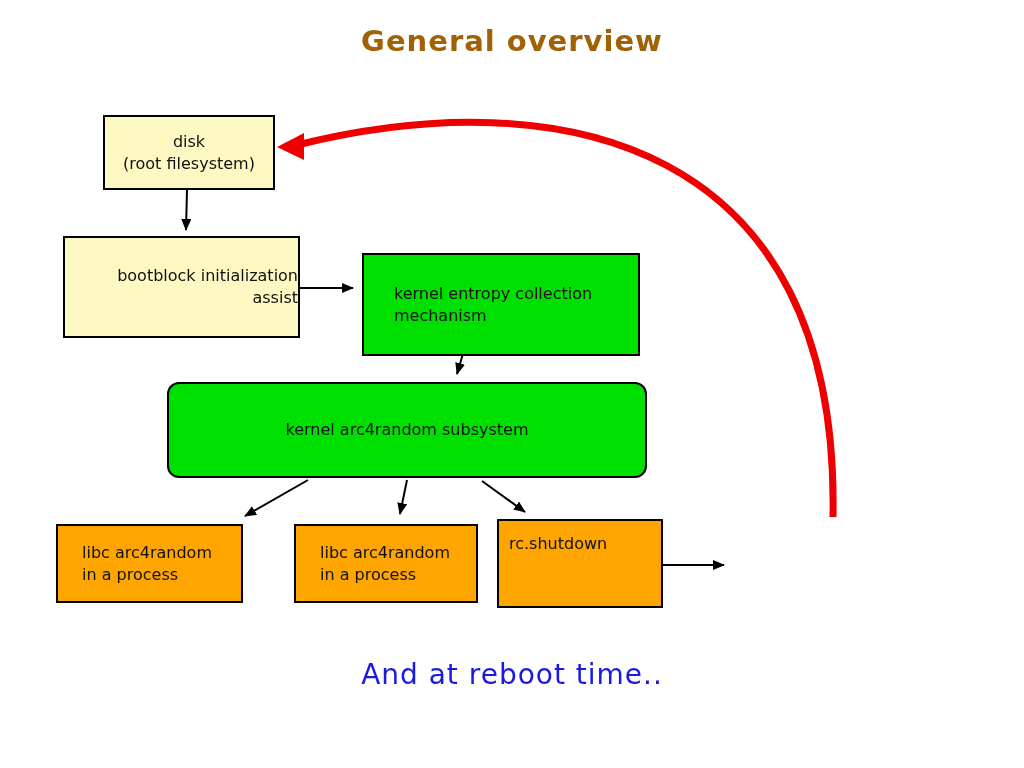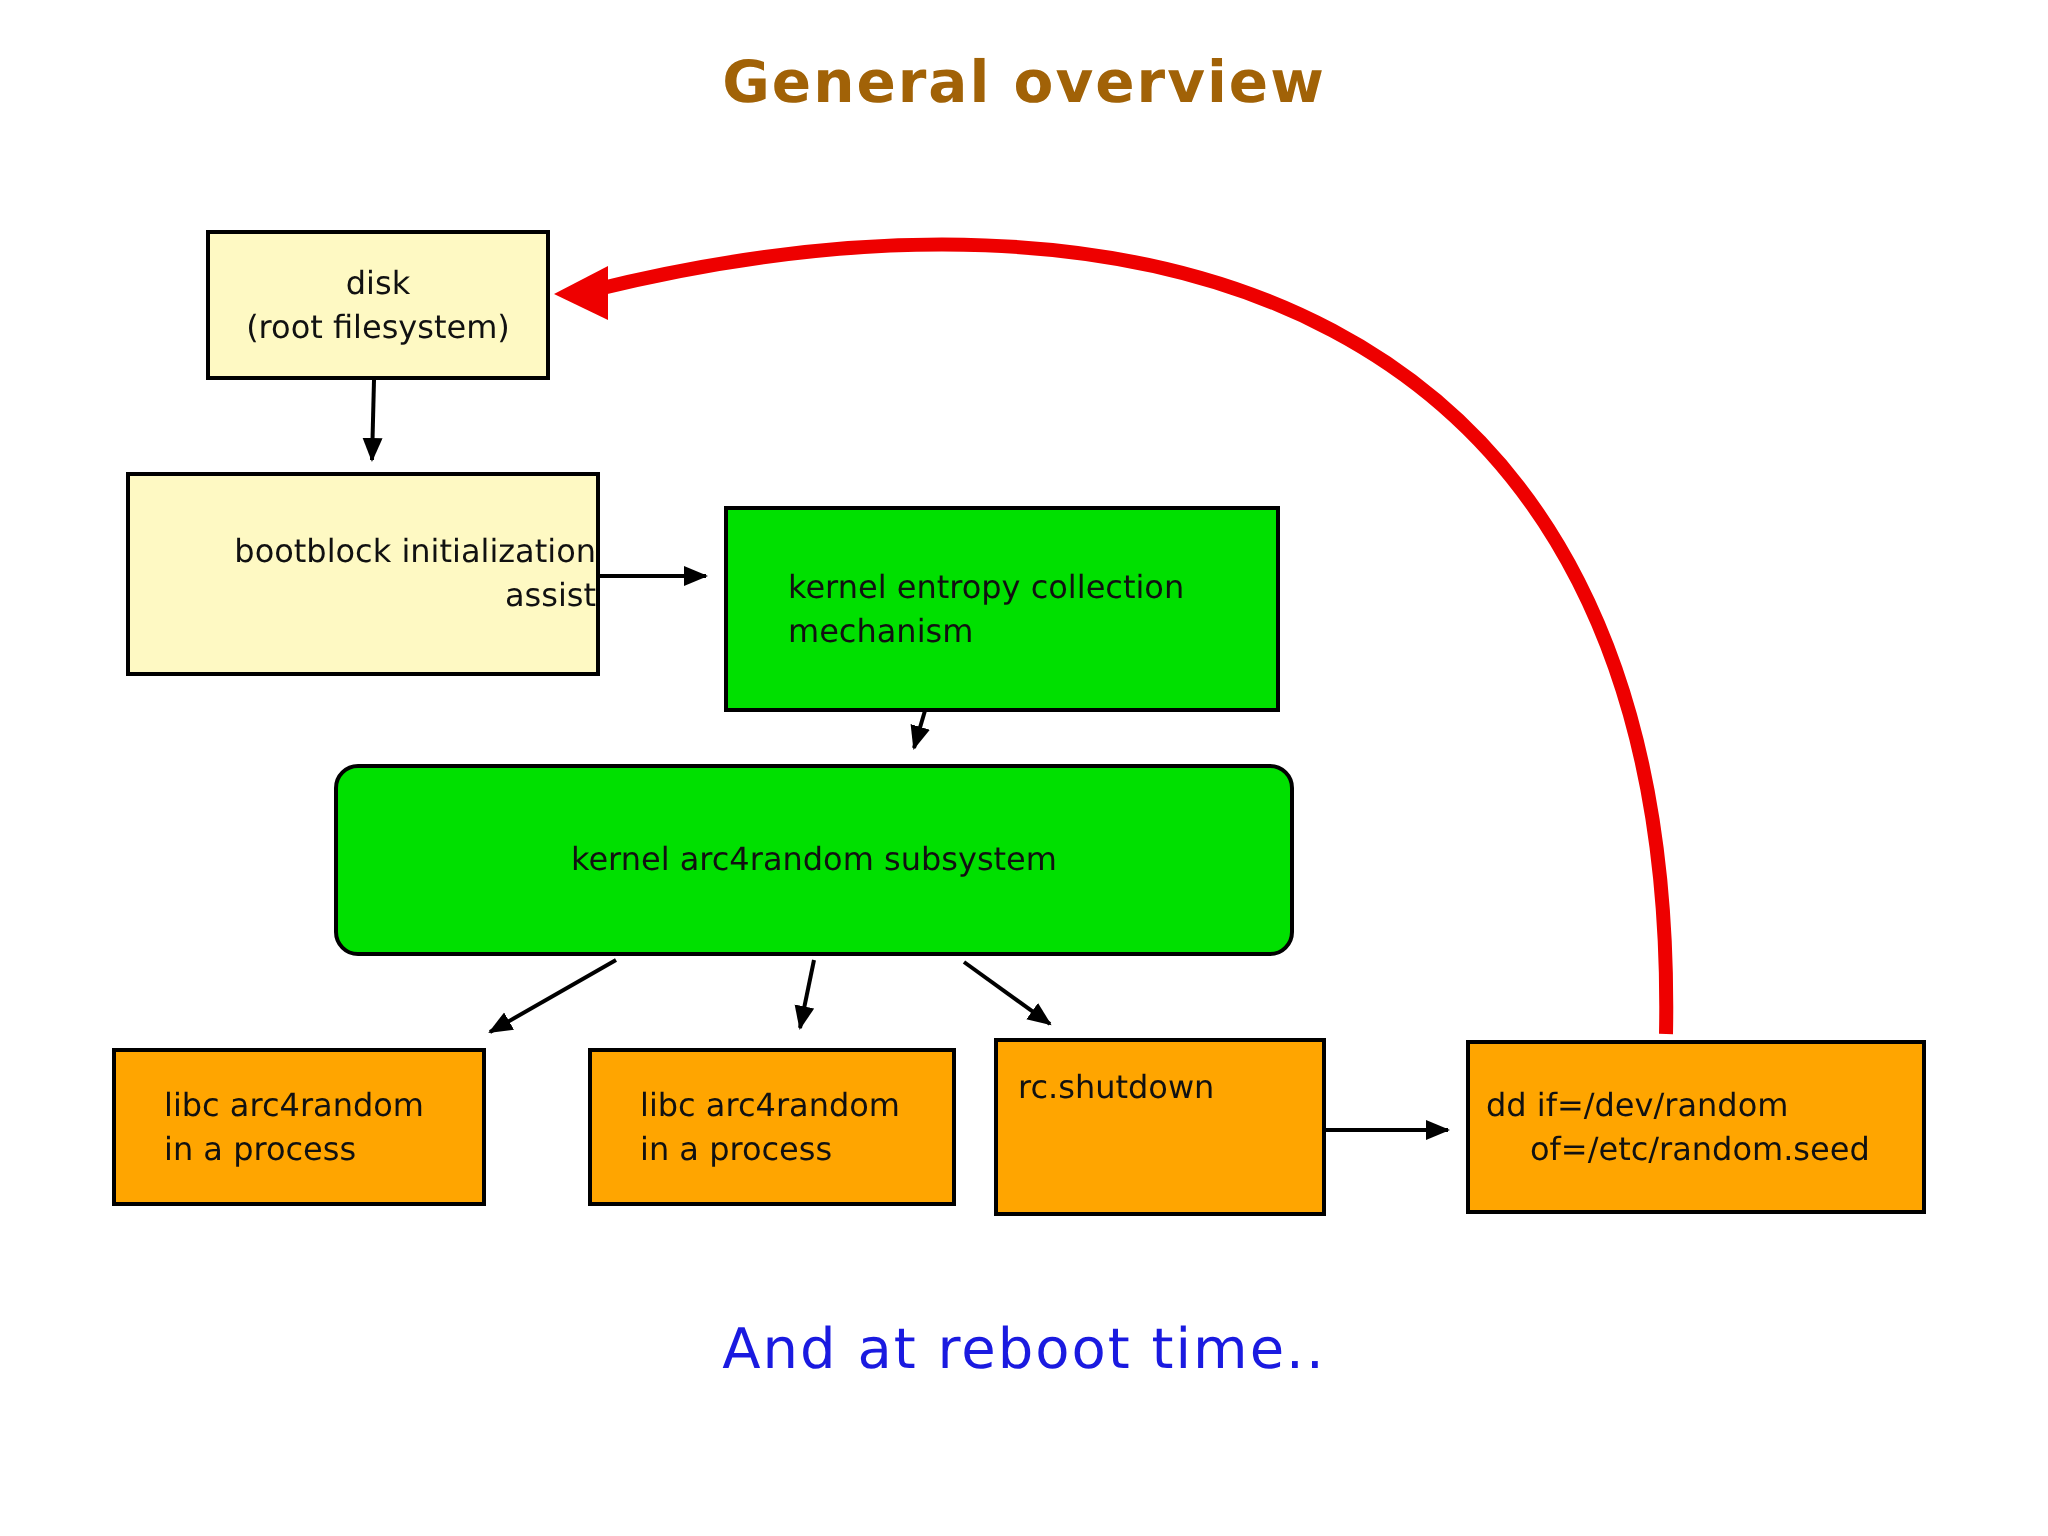--- a/index.html
+++ b/index.html
@@ -89,20 +89,16 @@
 
   <div id="node-libc2" class="node orange">
     <span>libc arc4random</span>
     <span>in a process</span>
   </div>
 
   <div id="node-rc" class="node orange">
     <span>rc.shutdown</span>
   </div>
 
-  <div id="node-dd" class="node orange">
-    <span>dd if=/dev/random</span>
-    <span class="indent">of=/etc/random.seed</span>
-  </div>
 
   <div class="footer">And at reboot time..</div>
 
 </div>
 
 </body></html>

